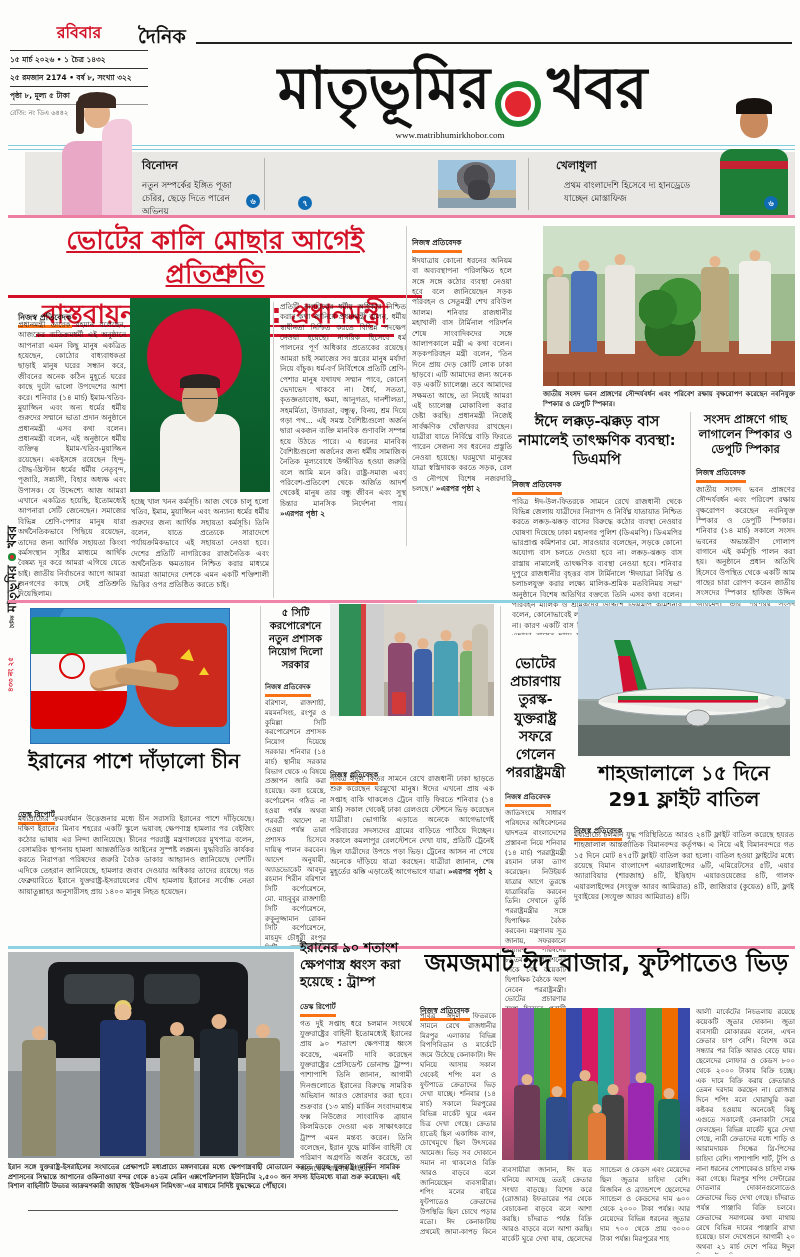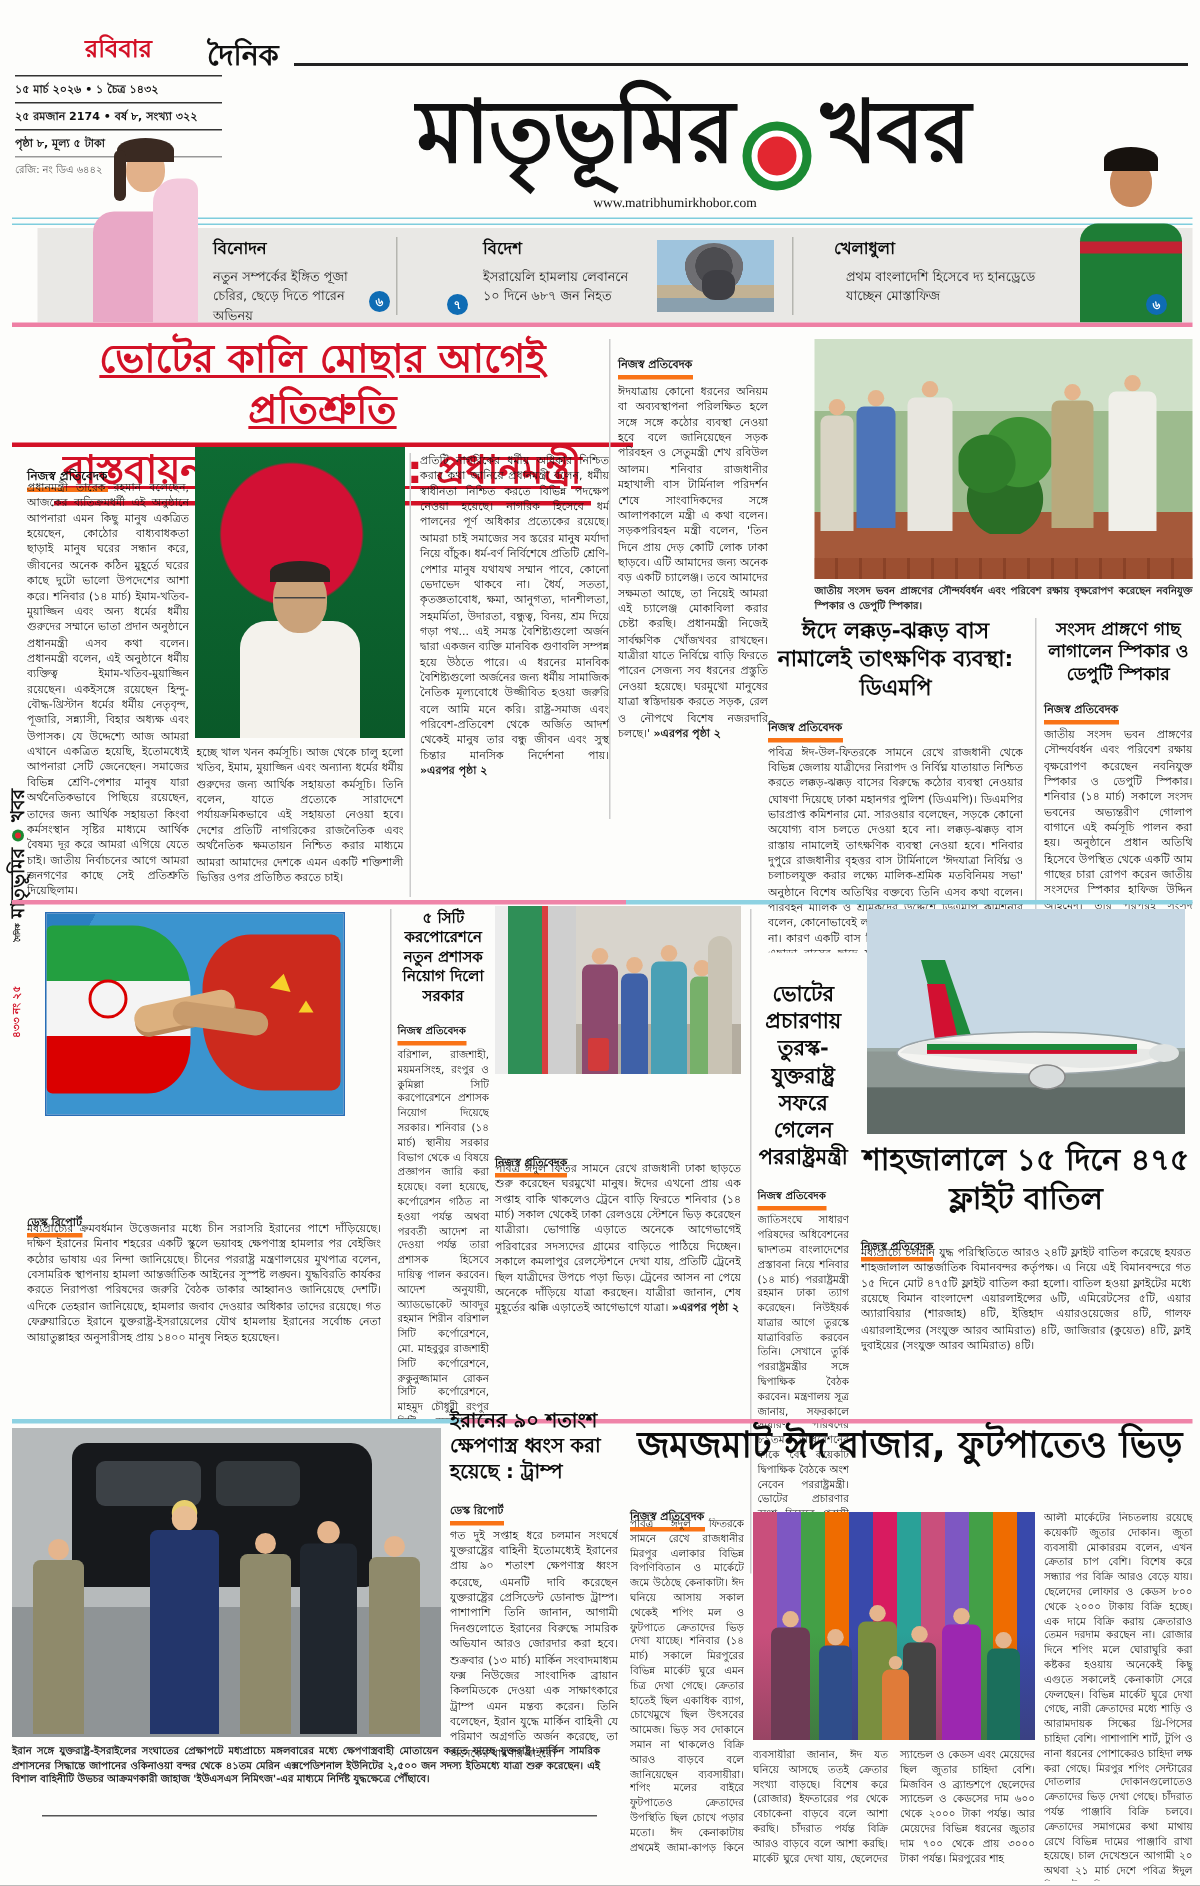--- a/index.html
+++ b/index.html
@@ -72,24 +72,20 @@
   </div>
 
   <div class="abs" style="left:142px;top:157px;width:112px;">
     <div class="tz-sec">বিনোদন</div>
     <div class="tz-tx">নতুন সম্পর্কের ইঙ্গিত পূজা চেরির, ছেড়ে দিতে পারেন অভিনয়</div>
   </div>
   <div class="abs badge" style="left:246px;top:194px;">৬</div>
 
   <div class="abs vdiv" style="left:264px;top:158px;height:52px;"></div>
 
-  <div class="abs" style="left:322px;top:157px;width:108px;">
-    <div class="tz-sec">বিদেশ</div>
-    <div class="tz-tx">ইসরায়েলি হামলায় লেবাননে ১০ দিনে ৬৮৭ জন নিহত</div>
-  </div>
   <div class="abs badge" style="left:298px;top:196px;">৭</div>
 
   <div class="photo" style="left:438px;top:160px;width:78px;height:48px;background:linear-gradient(#9fc4dd 0 62%,#c2b294 62% 80%,#8aa0ae 80%);">
     <div class="abs" style="left:18px;top:2px;width:40px;height:34px;background:radial-gradient(circle at 50% 45%,#4c4c50 0 45%,#6e6e72 46% 70%,transparent 71%);border-radius:50%;"></div>
     <div class="abs" style="left:30px;top:20px;width:22px;height:20px;background:#3f3f44;border-radius:40%;"></div>
   </div>
 
   <div class="abs vdiv" style="left:528px;top:158px;height:52px;"></div>
 
   <div class="abs" style="left:556px;top:157px;width:150px;">
@@ -198,20 +194,21 @@
 
   <div class="photo" style="left:30px;top:608px;width:198px;height:134px;border:1px solid #2a6db5;background:linear-gradient(120deg,#2a7fc0 0 12%,#3b94cf 12% 100%);">
     <div class="abs" style="left:0;top:8px;width:96px;height:112px;background:linear-gradient(#239f40 0 33%,#f4f4f4 33% 66%,#da0000 66%);border-radius:4px 40% 30% 4px;"></div>
     <div class="abs" style="left:28px;top:44px;width:22px;height:22px;border:2px solid #da0000;border-radius:50%;background:#f4f4f4;"></div>
     <div class="abs" style="left:104px;top:14px;width:92px;height:104px;background:#cc2a1d;border-radius:35% 6px 6px 45%;"></div>
     <div class="abs" style="left:150px;top:40px;width:0;height:0;border-left:7px solid transparent;border-right:7px solid transparent;border-bottom:11px solid #f7d02a;transform:rotate(12deg);"></div>
     <div class="abs" style="left:168px;top:58px;width:0;height:0;border-left:5px solid transparent;border-right:5px solid transparent;border-bottom:8px solid #f7d02a;"></div>
     <div class="abs" style="left:58px;top:56px;width:68px;height:18px;background:#dcb07e;border-radius:9px;transform:rotate(-12deg);box-shadow:0 3px 0 #b98a5c;"></div>
     <div class="abs" style="left:84px;top:62px;width:64px;height:16px;background:#c89succ;background:#c89b6c;border-radius:8px;transform:rotate(8deg);"></div>
   </div>
+  <div class="abs hl" style="left:18px;top:748px;width:232px;font-size:20px;">ইরানের পাশে দাঁড়ালো চীন</div>
   <div class="abs" style="left:18px;top:802px;"><span class="by" style="font-size:7.4px;">ডেস্ক রিপোর্ট</span></div>
   <div class="abs bt" style="left:18px;top:814px;width:236px;height:118px;">মধ্যপ্রাচ্যের ক্রমবর্ধমান উত্তেজনার মধ্যে চীন সরাসরি ইরানের পাশে দাঁড়িয়েছে। দক্ষিণ ইরানের মিনাব শহরের একটি স্কুলে ভয়াবহ ক্ষেপণাস্ত্র হামলার পর বেইজিং কঠোর ভাষায় এর নিন্দা জানিয়েছে। চীনের পররাষ্ট্র মন্ত্রণালয়ের মুখপাত্র বলেন, বেসামরিক স্থাপনায় হামলা আন্তর্জাতিক আইনের সুস্পষ্ট লঙ্ঘন। যুদ্ধবিরতি কার্যকর করতে নিরাপত্তা পরিষদের জরুরি বৈঠক ডাকার আহ্বানও জানিয়েছে দেশটি। এদিকে তেহরান জানিয়েছে, হামলার জবাব দেওয়ার অধিকার তাদের রয়েছে। গত ফেব্রুয়ারিতে ইরানে যুক্তরাষ্ট্র-ইসরায়েলের যৌথ হামলায় ইরানের সর্বোচ্চ নেতা আয়াতুল্লাহর অনুসারীসহ প্রায় ১৪০০ মানুষ নিহত হয়েছেন।</div>
 
   <div class="abs" style="left:260px;top:606px;width:66px;border-left:1px solid #ccc;padding-left:4px;box-sizing:border-box;">
     <div class="hl" style="font-size:10px;">৫ সিটি করপোরেশনে নতুন প্রশাসক নিয়োগ দিলো সরকার</div>
     <div style="margin:3px 0 2px;"><span class="by" style="font-size:6.8px;">নিজস্ব প্রতিবেদক</span></div>
     <div class="bt" style="height:248px;font-size:6.9px;">
       <span>বরিশাল, রাজশাহী, ময়মনসিংহ, রংপুর ও কুমিল্লা সিটি করপোরেশনে প্রশাসক নিয়োগ দিয়েছে সরকার। শনিবার (১৪ মার্চ) স্থানীয় সরকার বিভাগ থেকে এ বিষয়ে প্রজ্ঞাপন জারি করা হয়েছে। বলা হয়েছে, কর্পোরেশন গঠিত না হওয়া পর্যন্ত অথবা পরবর্তী আদেশ না দেওয়া পর্যন্ত তারা প্রশাসক হিসেবে দায়িত্ব পালন করবেন। আদেশ অনুযায়ী, অ্যাডভোকেট আবদুর রহমান শিরীন বরিশাল সিটি কর্পোরেশনে, মো. মাহবুবুর রাজশাহী সিটি কর্পোরেশনে, রুকুনুজ্জামান রোকন সিটি কর্পোরেশনে, মাহমুদ চৌধুরী রংপুর সিটি করপোরেশনে নিয়োগ পেয়েছেন।</span>
       
     </div>
@@ -257,21 +254,21 @@
       <polygon points="52,92 36,34 52,34 72,92" fill="#1e8a3c"></polygon>
       <polygon points="46,92 40,50 52,50 62,92" fill="#d21031"></polygon>
       <ellipse cx="112" cy="96" rx="92" ry="14" fill="#f4f4f1" stroke="#9aa4a8" stroke-width="1"></ellipse>
       <path d="M22,96 q10,-10 30,-8 l150,6 q-20,12 -60,12 z" fill="#e6e8e6"></path>
       <rect x="40" y="90" width="140" height="4" fill="#1e8a3c"></rect>
       <rect x="40" y="94" width="140" height="2.6" fill="#d21031"></rect>
       <ellipse cx="120" cy="112" rx="12" ry="8" fill="#d8dcdc" stroke="#888"></ellipse>
       <ellipse cx="198" cy="96" rx="10" ry="6" fill="#dfe3e2"></ellipse>
     </svg>
   </div>
-  <div class="abs hl" style="left:574px;top:760px;width:220px;font-size:20px;">শাহজালালে ১৫ দিনে ৪৭৫ ফ্লাইট বাতিল</div>
+  <div class="abs hl" style="left:574px;top:760px;width:220px;font-size:20px;">শাহজালালে ১৫ দিনে 291 ফ্লাইট বাতিল</div>
   <div class="abs" style="left:574px;top:818px;"><span class="by" style="font-size:7.2px;">নিজস্ব প্রতিবেদক</span></div>
   <div class="abs bt" style="left:574px;top:830px;width:220px;height:102px;">মধ্যপ্রাচ্যে চলমান যুদ্ধ পরিস্থিতিতে আরও ২৪টি ফ্লাইট বাতিল করেছে হযরত শাহজালাল আন্তর্জাতিক বিমানবন্দর কর্তৃপক্ষ। এ নিয়ে এই বিমানবন্দরে গত ১৫ দিনে মোট ৪৭৫টি ফ্লাইট বাতিল করা হলো। বাতিল হওয়া ফ্লাইটের মধ্যে রয়েছে বিমান বাংলাদেশ এয়ারলাইন্সের ৬টি, এমিরেটসের ৫টি, এয়ার অ্যারাবিয়ার (শারজাহ) ৪টি, ইত্তিহাদ এয়ারওয়েজের ৪টি, গালফ এয়ারলাইন্সের (সংযুক্ত আরব আমিরাত) ৪টি, জাজিরার (কুয়েত) ৪টি, ফ্লাই দুবাইয়ের (সংযুক্ত আরব আমিরাত) ৪টি।</div>
 
   <div class="abs" style="left:8px;top:946px;width:787px;height:2.5px;background:linear-gradient(90deg,#8ed2e2 0 38%,#ef84a8 38% 100%);"></div>
 
   <div class="photo" style="left:8px;top:952px;width:286px;height:206px;background:linear-gradient(#b6babb 0 58%,#8f9496 58%);">
     <div class="abs" style="left:40px;top:10px;width:200px;height:96px;background:#17191c;border-radius:10px 14px 4px 4px;"></div>
     <div class="abs" style="left:56px;top:22px;width:70px;height:30px;background:#3c4146;border-radius:6px;"></div>
     <div class="abs" style="left:136px;top:22px;width:56px;height:30px;background:#33383c;border-radius:6px;"></div>
     <div class="pfig" style="left:14px;top:74px;width:34px;height:130px;">

